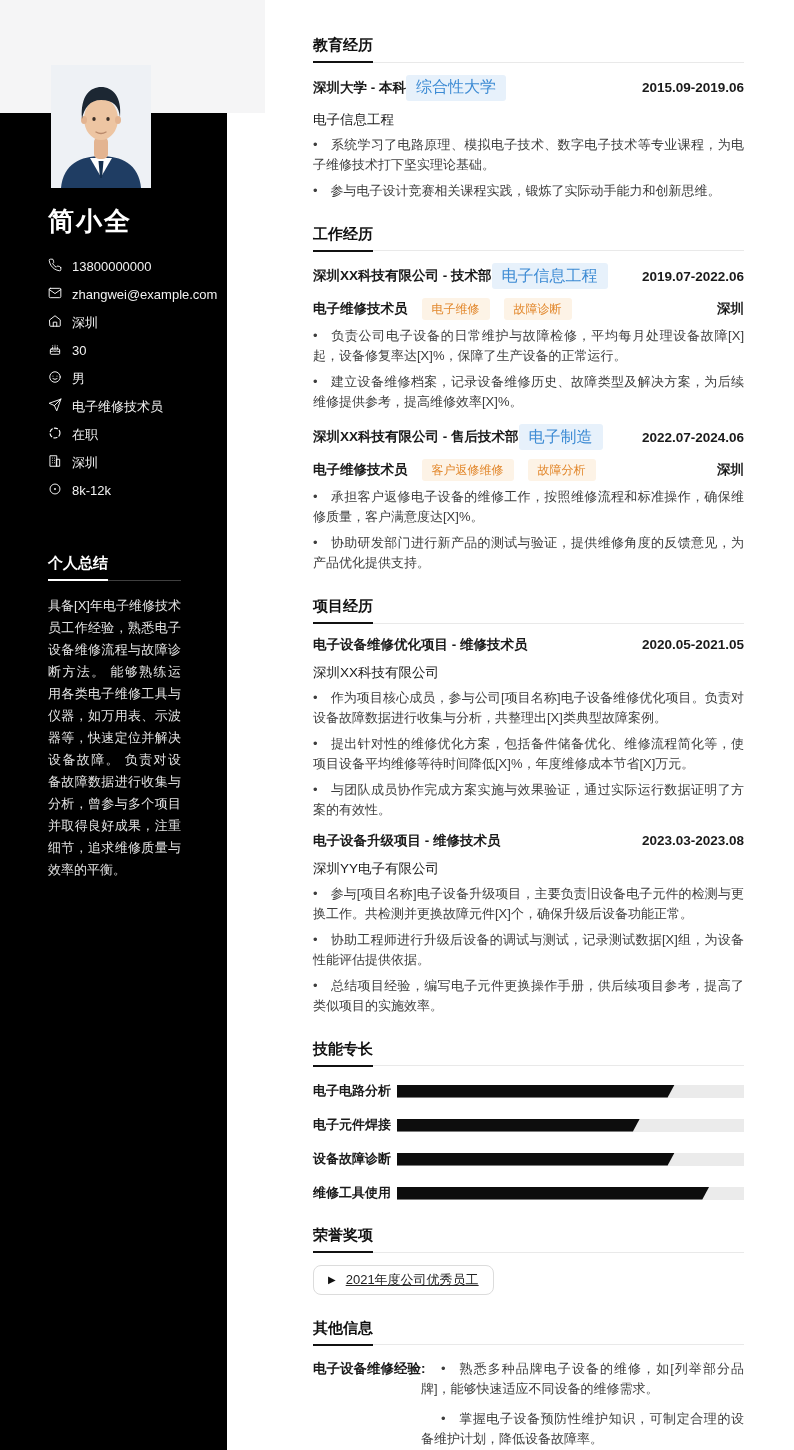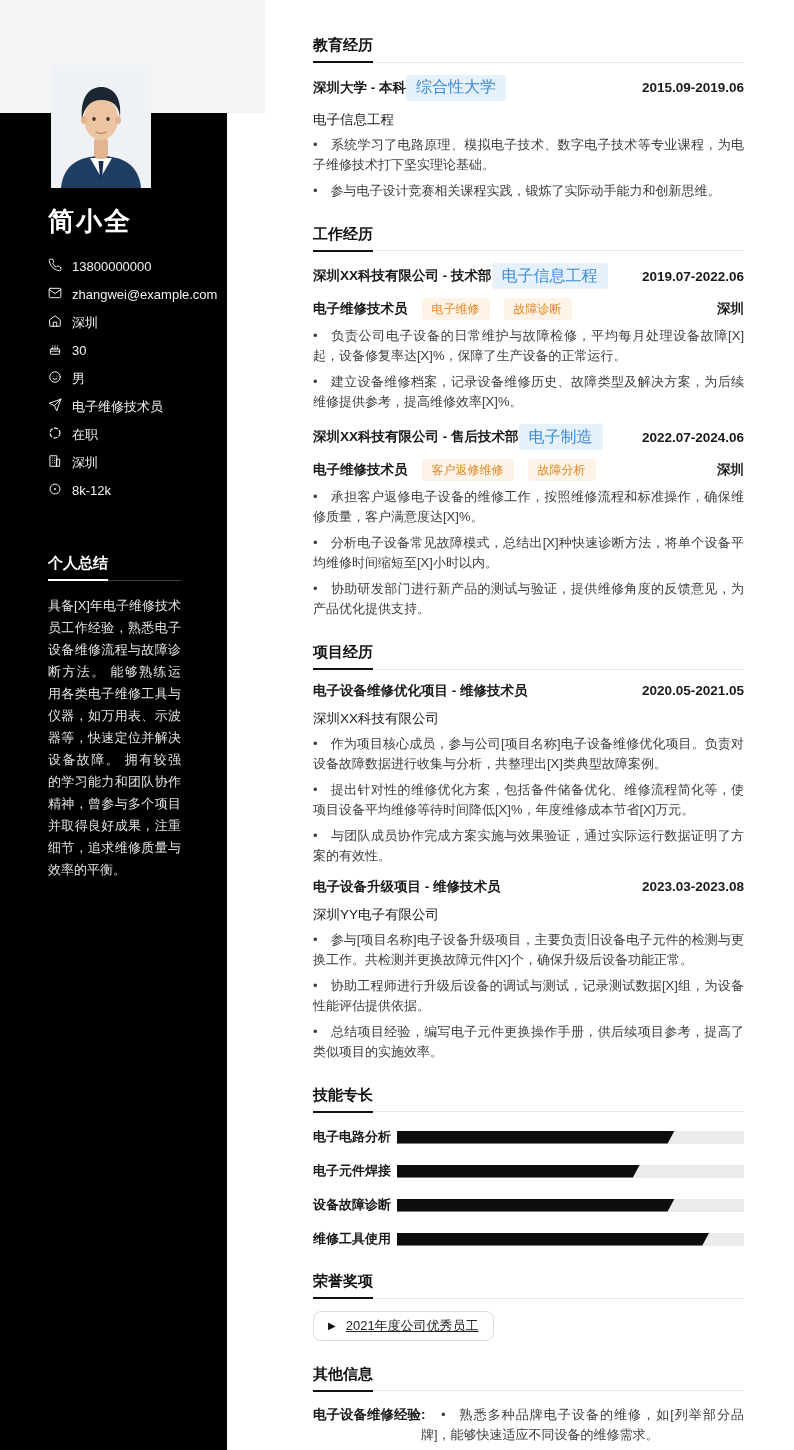--- a/index.html
+++ b/index.html
@@ -153,21 +153,21 @@
           <span><svg viewBox="0 0 24 24" width="14" height="14" fill="none" stroke="#ffffff" stroke-width="1.6">
                 <circle cx="12" cy="12" r="8.5"></circle>
                 <circle cx="12" cy="12" r="1.6" fill="#ffffff" stroke="none"></circle>
               </svg></span>
           <span class="contact-text">8k-12k</span>
         </li>
       </ul>
 
       <div class="summary-block">
         <div class="side-sec-title"><span>个人总结</span></div>
-        <p class="summary-text">具备[X]年电子维修技术员工作经验，熟悉电子设备维修流程与故障诊断方法。 能够熟练运用各类电子维修工具与仪器，如万用表、示波器等，快速定位并解决设备故障。 拥有较强的学习能力和团队协作精神，曾参与多个项目并取得良好成果，注重细节，追求维修质量与效率的平衡。</p>
+        <p class="summary-text">具备[X]年电子维修技术员工作经验，熟悉电子设备维修流程与故障诊断方法。 能够熟练运用各类电子维修工具与仪器，如万用表、示波器等，快速定位并解决设备故障。 负责对设备故障数据进行收集与分析，曾参与多个项目并取得良好成果，注重细节，追求维修质量与效率的平衡。</p>
       </div>
     </div>
   </aside>
 
   <main class="main">
 
     <section class="sec">
       <h2 class="sec-title"><span>教育经历</span></h2>
       <div class="entry">
         <div class="erow">
@@ -211,21 +211,20 @@
           <span class="erow-date">2022.07-2024.06</span>
         </div>
         <div class="erow" style="margin-top:9px;">
           <span class="erow-title">电子维修技术员</span>
           <span class="badge-orange">客户返修维修</span>
           <span class="badge-orange">故障分析</span>
           <span class="erow-loc">深圳</span>
         </div>
         <div class="bullets">
           <p class="bullet"><span class="bm">•</span><span>承担客户返修电子设备的维修工作，按照维修流程和标准操作，确保维修质量，客户满意度达[X]%。</span></p>
-          <p class="bullet"><span class="bm">•</span><span>分析电子设备常见故障模式，总结出[X]种快速诊断方法，将单个设备平均维修时间缩短至[X]小时以内。</span></p>
           <p class="bullet"><span class="bm">•</span><span>协助研发部门进行新产品的测试与验证，提供维修角度的反馈意见，为产品优化提供支持。</span></p>
         </div>
       </div>
     </section>
 
     <section class="sec">
       <h2 class="sec-title"><span>项目经历</span></h2>
 
       <div class="entry">
         <div class="erow">

